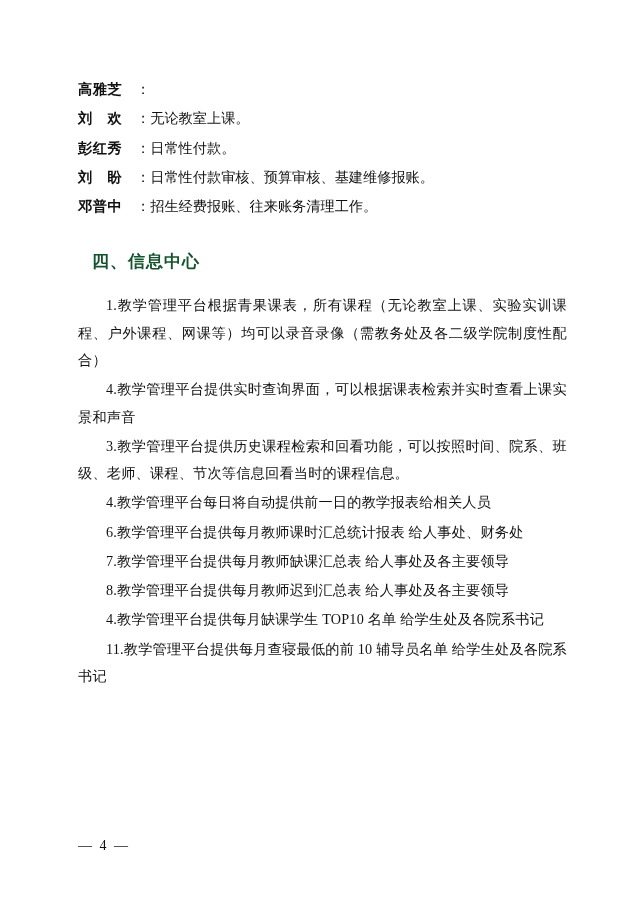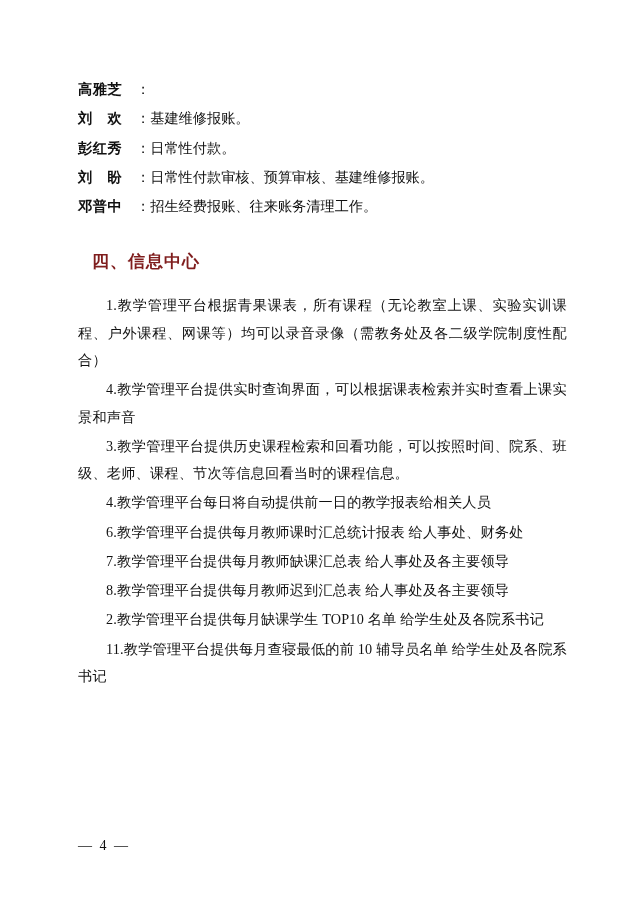--- a/index.html
+++ b/index.html
@@ -53,21 +53,21 @@
     flex: 1 1 auto;
   }
 
   
   .section-heading {
     font-family: "DejaVu Sans", "Liberation Sans", sans-serif;
     font-weight: bold;
     font-size: 17px;
     letter-spacing: 1px;
     margin: 26px 0 14px 14px;
-    color: #7f1d1d;
+    color: #14532d;
   }
 
   
   .item {
     margin: 0 8px 2px 0;
     text-indent: 28px;
     font-size: 14.2px;
     line-height: 1.92;
     text-align: justify;
     text-justify: inter-ideograph;
@@ -92,21 +92,21 @@
   <div class="doc-body">
 
     <div class="entry">
       <span class="entry-name">高雅芝</span>
       <span class="entry-sep">：</span>
     </div>
 
     <div class="entry">
       <span class="entry-name">刘　欢</span>
       <span class="entry-sep">：</span>
-      <span class="entry-text">基建维修报账。</span>
+      <span class="entry-text">无论教室上课。</span>
     </div>
 
     <div class="entry">
       <span class="entry-name">彭红秀</span>
       <span class="entry-sep">：</span>
       <span class="entry-text">日常性付款。</span>
     </div>
 
     <div class="entry">
       <span class="entry-name">刘　盼</span>
@@ -122,19 +122,19 @@
 
     <div class="section-heading">四、信息中心</div>
 
     <p class="item">1.教学管理平台根据青果课表，所有课程（无论教室上课、实验实训课程、户外课程、网课等）均可以录音录像（需教务处及各二级学院制度性配合）</p>
     <p class="item">4.教学管理平台提供实时查询界面，可以根据课表检索并实时查看上课实景和声音</p>
     <p class="item">3.教学管理平台提供历史课程检索和回看功能，可以按照时间、院系、班级、老师、课程、节次等信息回看当时的课程信息。</p>
     <p class="item">4.教学管理平台每日将自动提供前一日的教学报表给相关人员</p>
     <p class="item">6.教学管理平台提供每月教师课时汇总统计报表 给人事处、财务处</p>
     <p class="item">7.教学管理平台提供每月教师缺课汇总表 给人事处及各主要领导</p>
     <p class="item">8.教学管理平台提供每月教师迟到汇总表 给人事处及各主要领导</p>
-    <p class="item">2.教学管理平台提供每月缺课学生 TOP10 名单 给学生处及各院系书记</p>
+    <p class="item">4.教学管理平台提供每月缺课学生 TOP10 名单 给学生处及各院系书记</p>
     <p class="item">11.教学管理平台提供每月查寝最低的前 10 辅导员名单 给学生处及各院系书记</p>
 
   </div>
 
   <div class="page-number">— 4 —</div>
 </div>
 
 </body></html>

